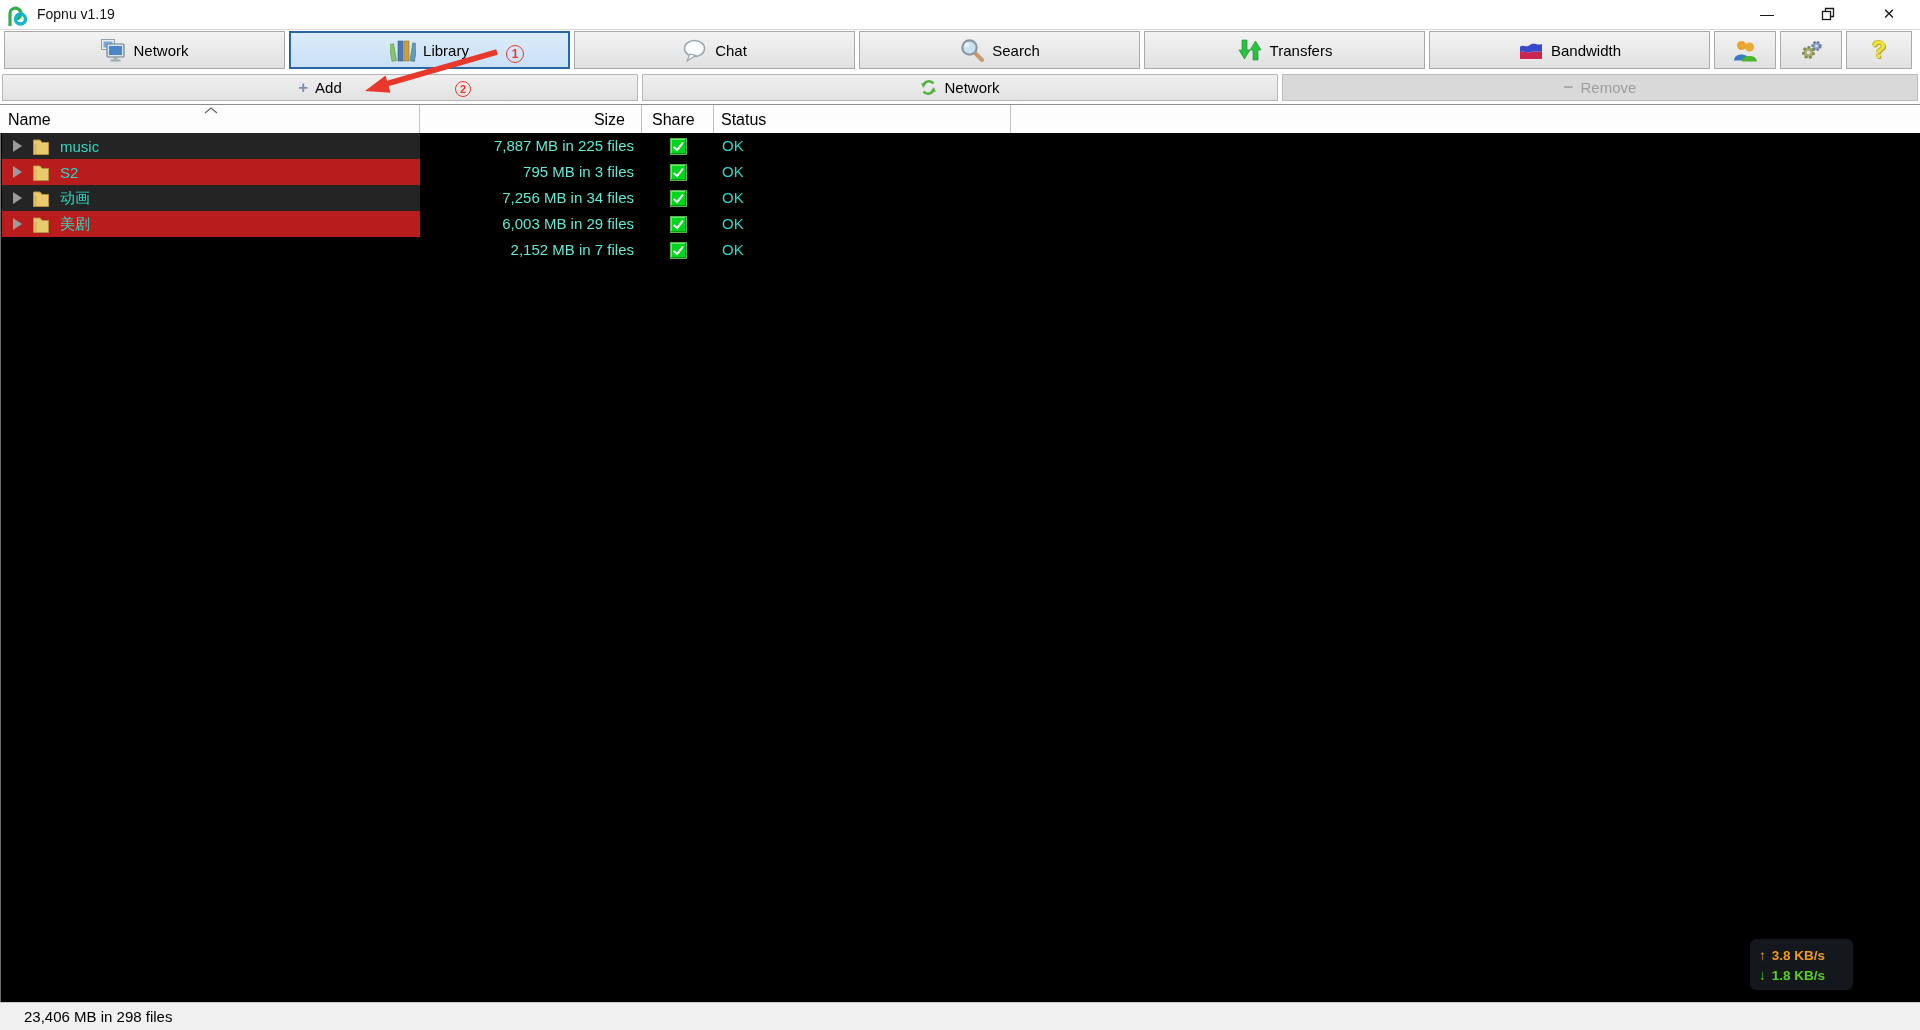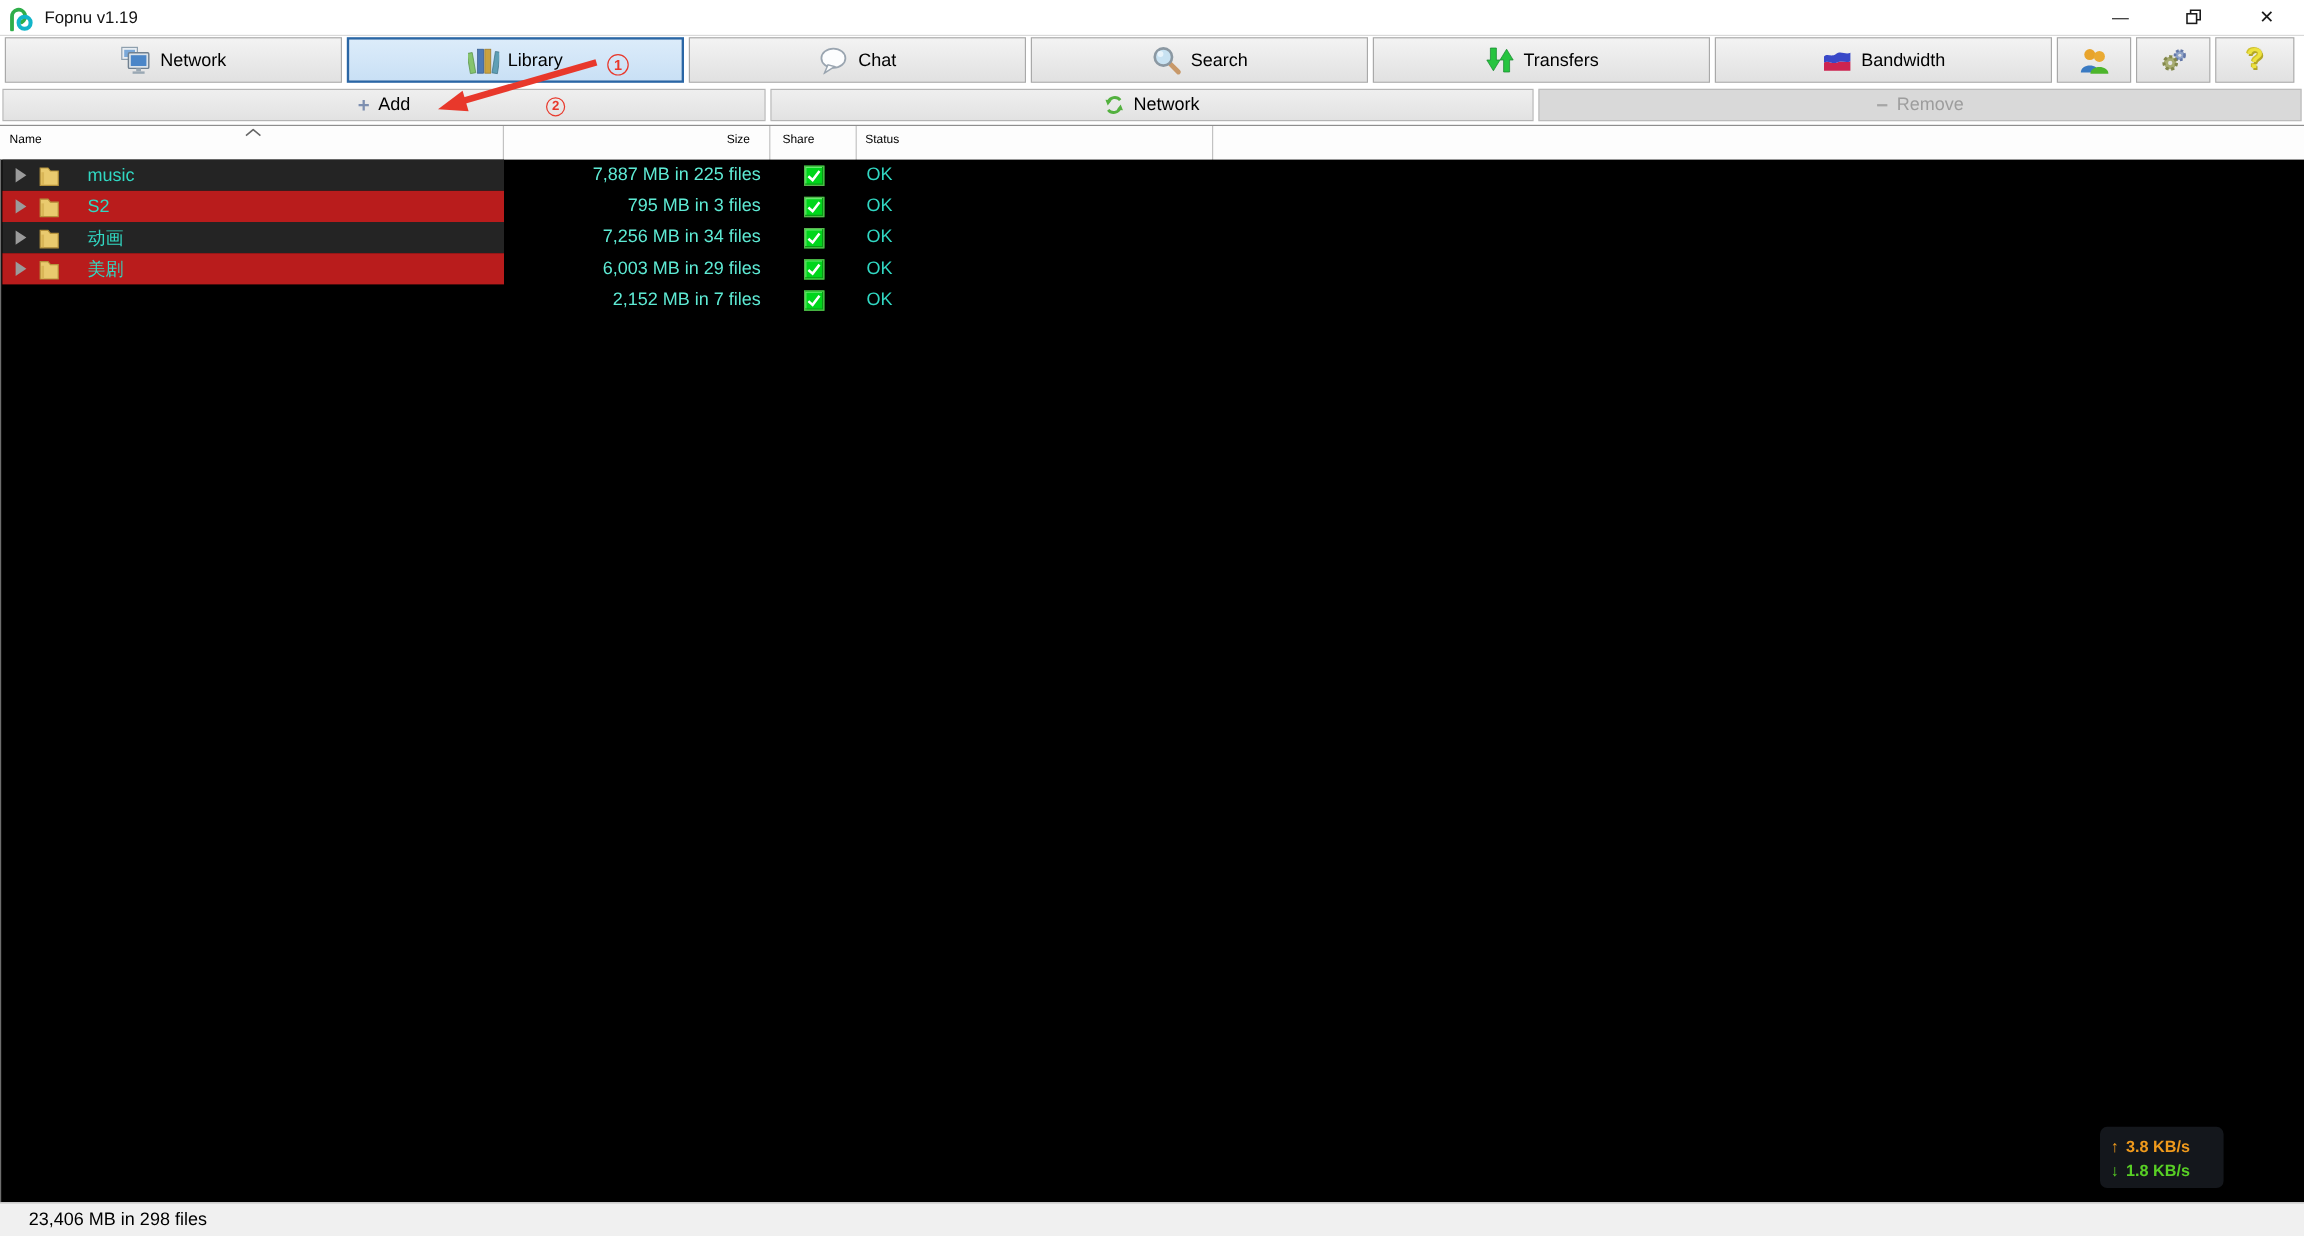--- a/index.html
+++ b/index.html
@@ -28,33 +28,33 @@
   
   .toolbtn { position:absolute; top:74px; height:27px; width:636px;
     background:linear-gradient(#efefef,#e2e2e2); border:1px solid #b5b5b5;
     display:flex; align-items:center; justify-content:center; gap:7px; font-size:15px; color:#000; }
   .toolbtn.disabled { background:#d9d9d9; color:#9d9d9d; border:1px solid #bcbcbc; }
   .plus-glyph { color:#7d8fb0; font-weight:bold; font-size:17px; line-height:1; }
   .minus-glyph { color:#a6a6a6; font-weight:bold; font-size:17px; line-height:1; }
 
   
   #table-header { position:absolute; left:0; top:104px; width:1920px; height:30px; background:#fdfdfd;
-    border-top:1px solid #8e8e8e; font-size:10px; color:#000; }
+    border-top:1px solid #8e8e8e; font-size:16px; color:#000; }
   .hdr-label { position:absolute; top:6px; }
   .hdr-divider { position:absolute; top:0; width:1px; height:29px; background:#c2c2c2; }
   #main-black { position:absolute; left:0; top:133px; width:1920px; height:869px; background:#000;
     border-left:1px solid #6e6e6e; }
   .row { position:absolute; left:0; width:1920px; height:26px; }
   .cell-name { position:absolute; left:1px; top:0; width:418px; height:26px; display:flex; align-items:center; }
   .row.odd  .cell-name { background:#242424; }
   .row.even .cell-name { background:#b91c1c; }
   .expander { width:0; height:0; border-left:9px solid #9b9b9b; border-top:6px solid transparent;
     border-bottom:6px solid transparent; margin-left:11px; }
   .folder-svg { margin-left:9px; }
-  .fname { color:#31d7c2; font-size:15px; margin-left:22px; }
+  .fname { color:#31d7c2; font-size:15px; margin-left:9px; }
   .cell-size { position:absolute; left:419px; top:0; width:214px; height:26px; line-height:26px;
     text-align:right; color:#5eead4; font-size:15px; }
   .cell-share { position:absolute; left:641px; top:0; width:72px; height:26px;
     display:flex; align-items:center; justify-content:center; }
   .chk { width:17px; height:17px; background:#00d61c; border:1px solid #58b54e;
     box-shadow:inset -1px -1px 0 #089a16, inset 1px 1px 0 #66ec6e;
     display:flex; align-items:center; justify-content:center; }
   .cell-status { position:absolute; left:713px; top:0; width:297px; height:26px; line-height:26px;
     padding-left:8px; color:#31d7c2; font-size:15px; }
 

